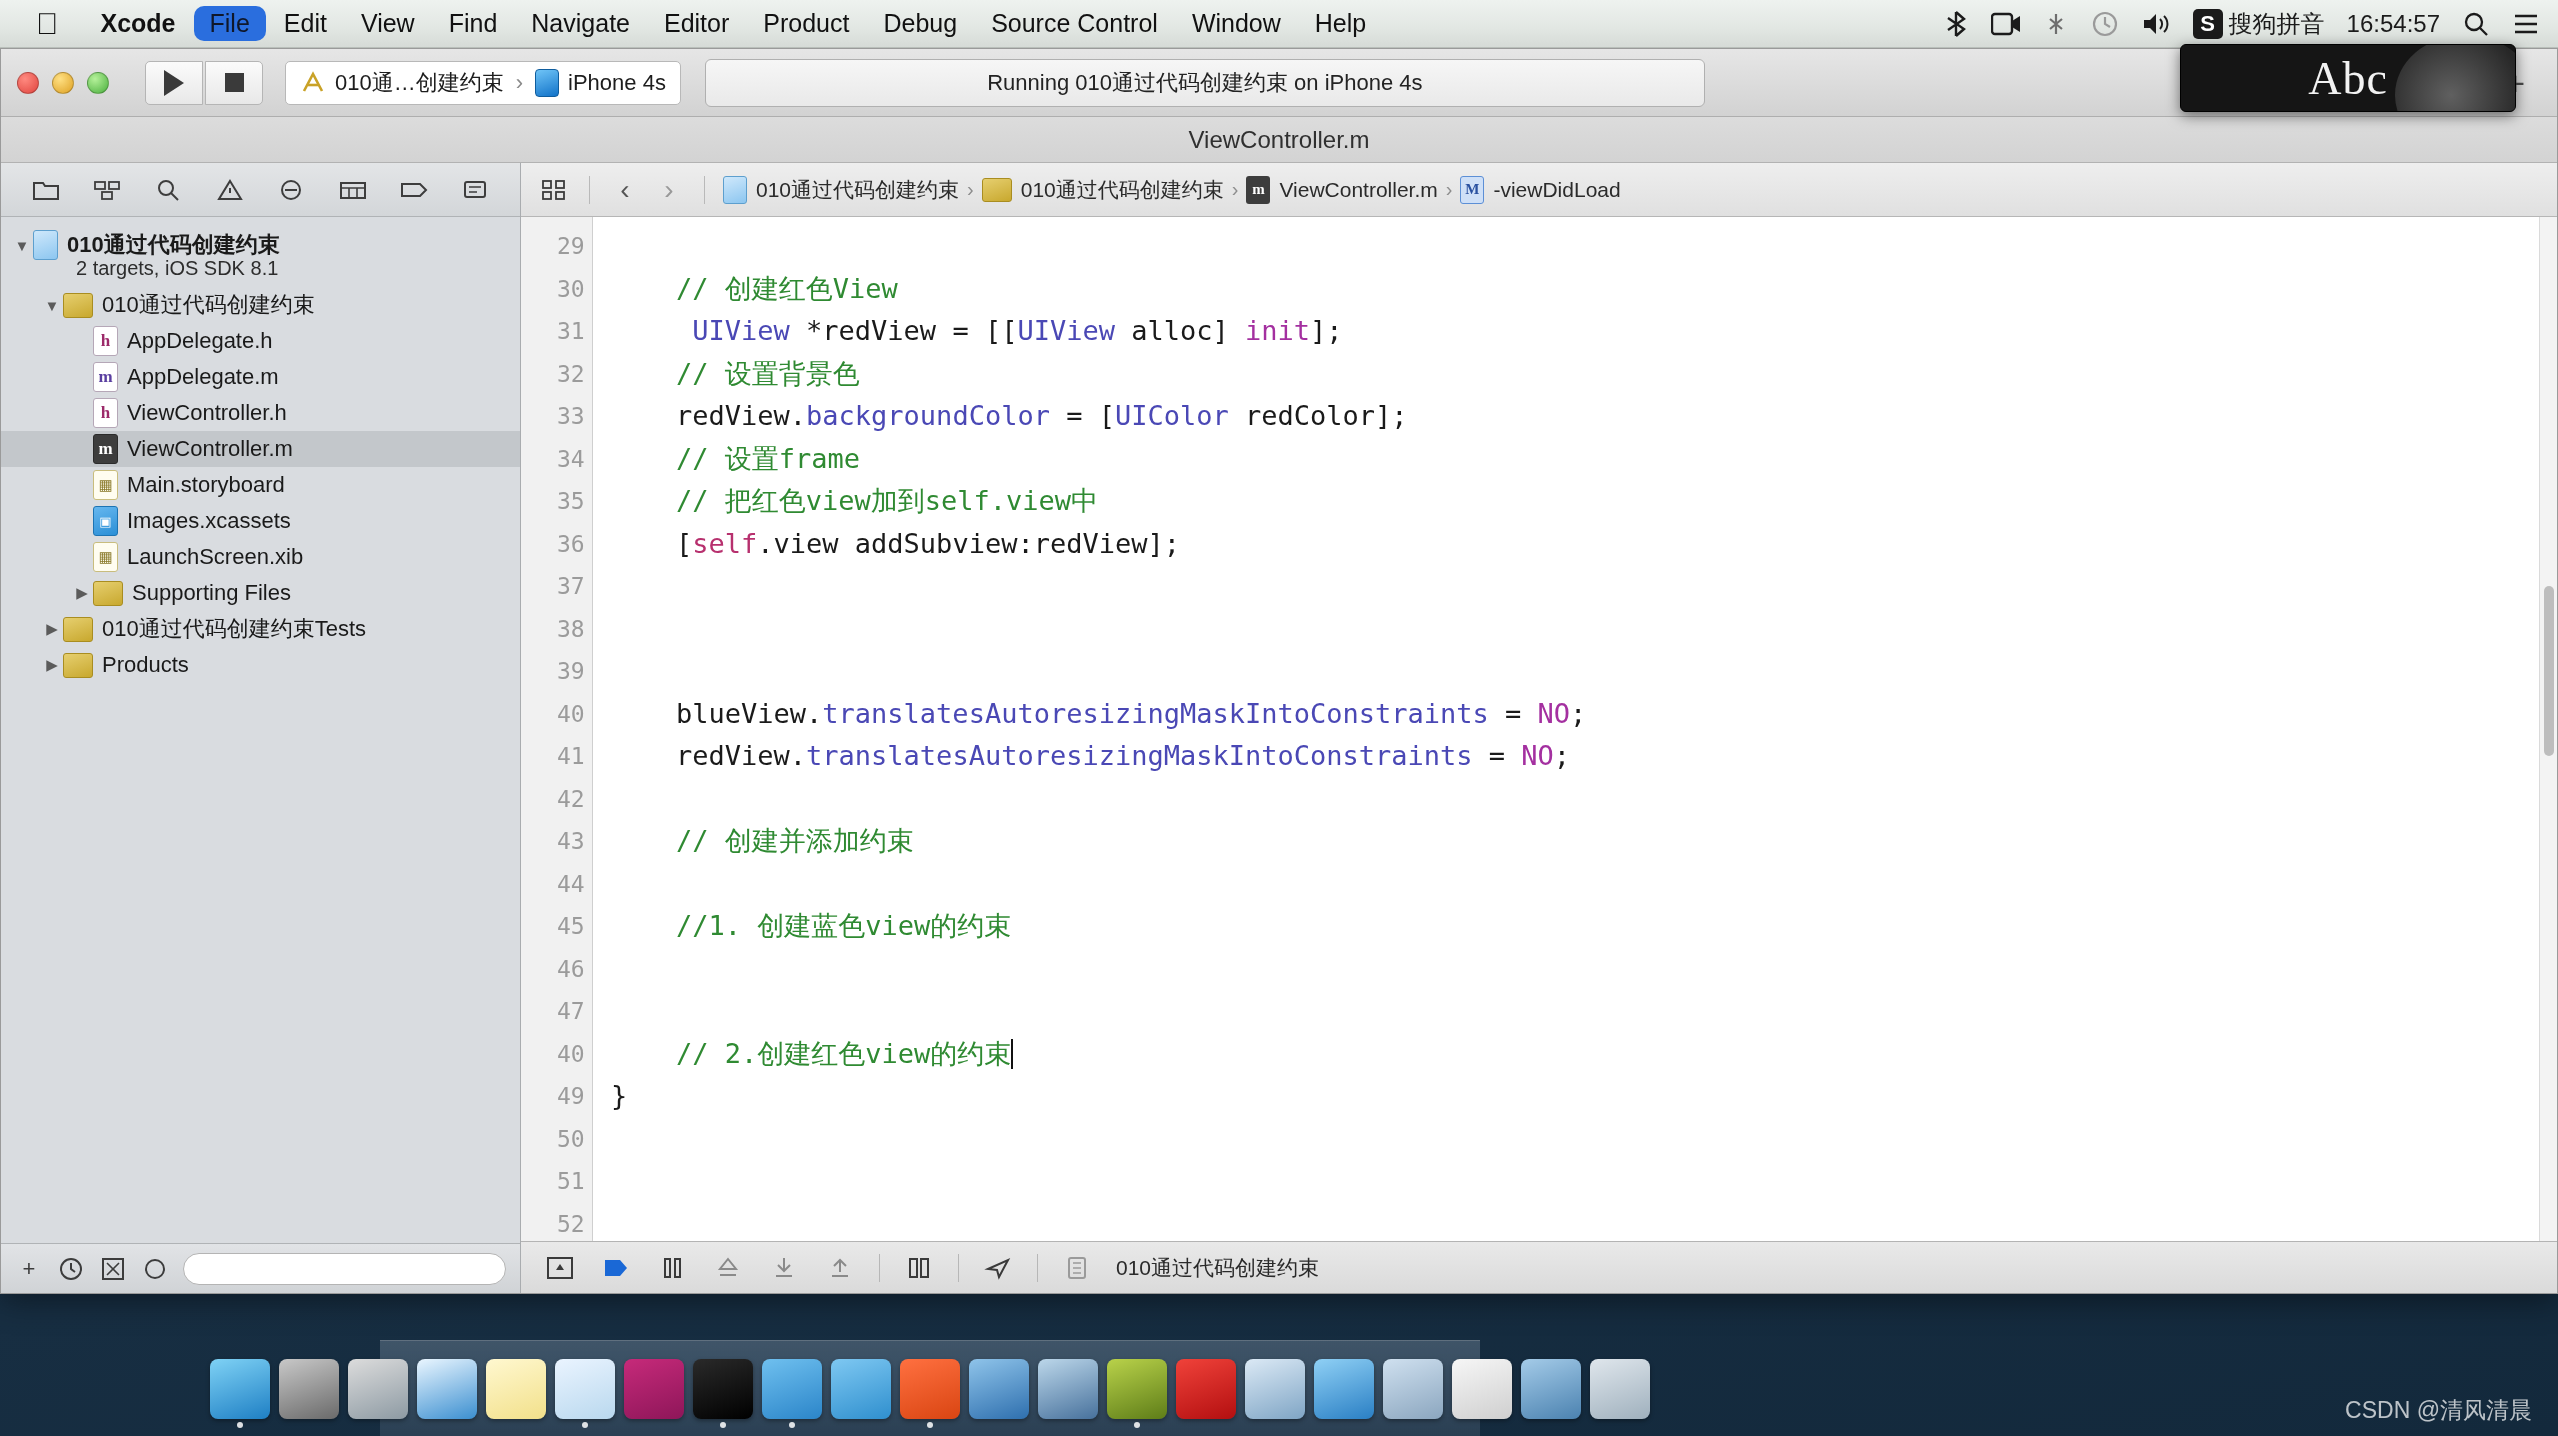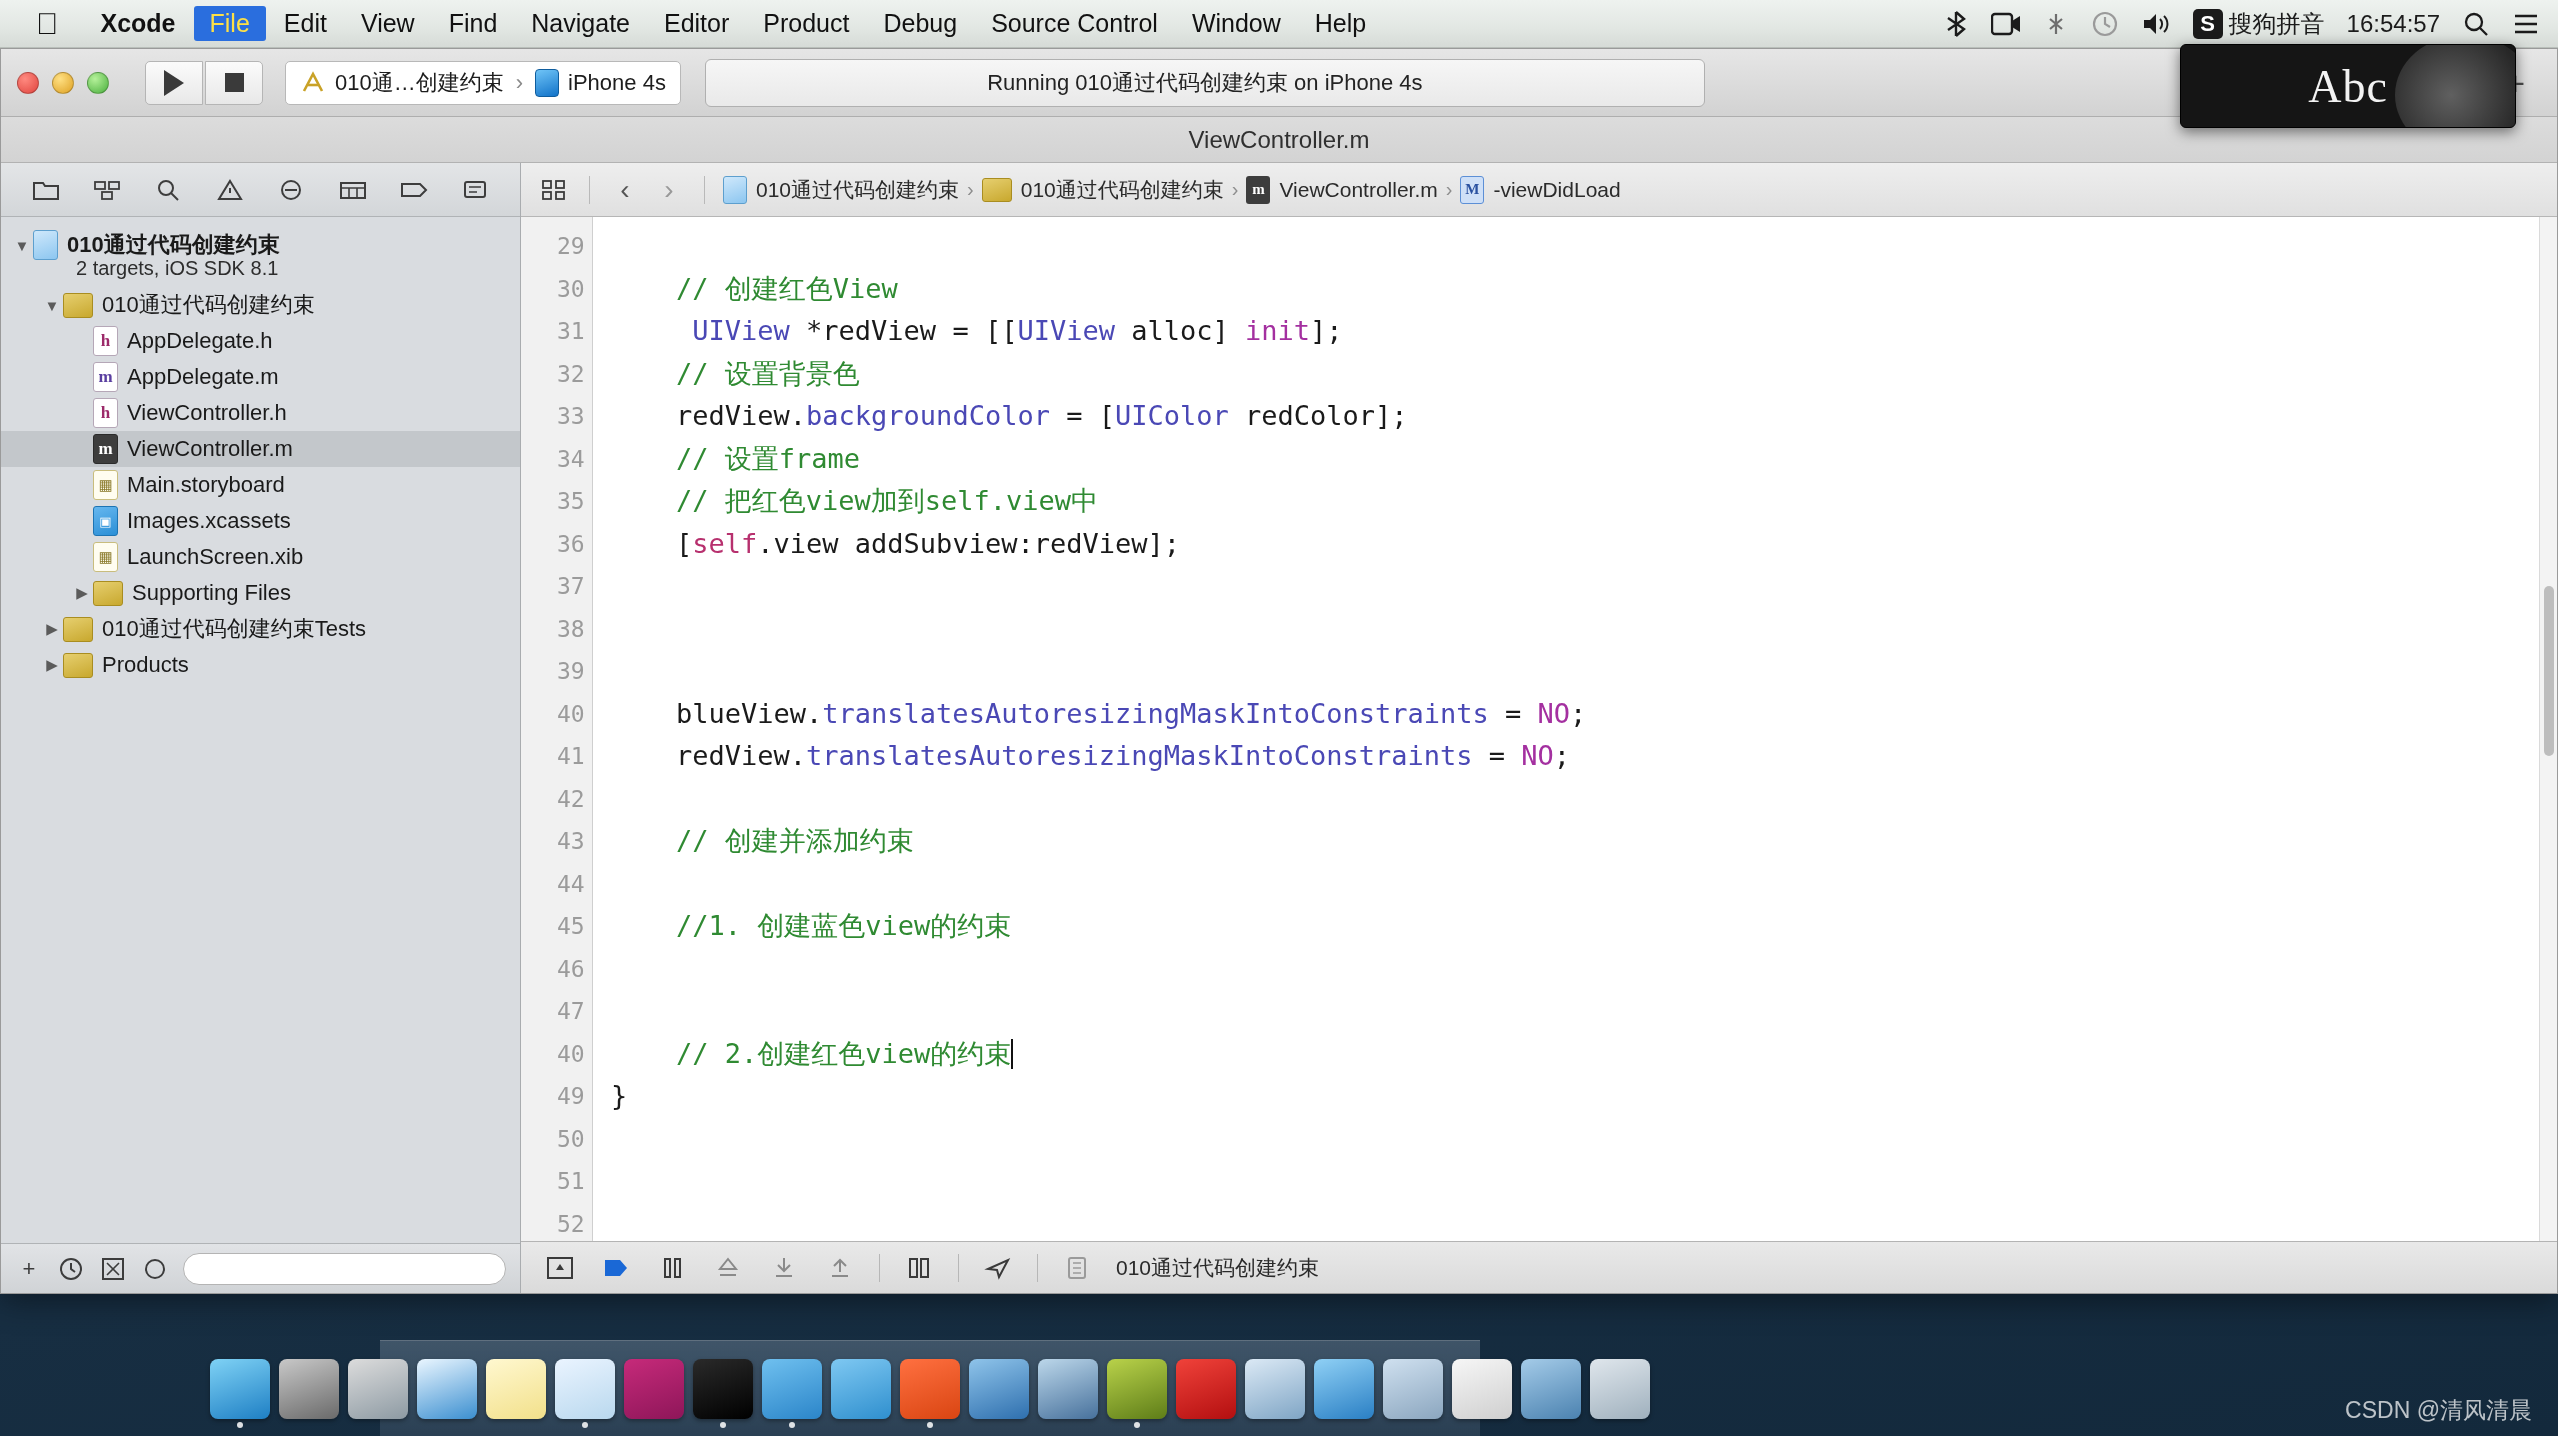--- a/index.html
+++ b/index.html
@@ -26,21 +26,21 @@
     padding: 0 18px;
     z-index: 40;
   }
   #menubar .apple { font-size: 30px; margin: 0 26px 0 18px; line-height: 1; }
   .menu-item {
     padding: 4px 16px; margin-right: 2px; white-space: nowrap;
     line-height: 1.1;
   }
   .menu-item.bold { font-weight: bold; }
   .menu-item.active {
-    background: #2a6ede; color: #fde047; border-radius: 3px;
+    background: #2a6ede; color: #0f172a; border-radius: 10px;
     position: relative;
   }
   #menubar .spacer { flex: 1; }
   .status-item {
     margin-left: 22px; display: flex; align-items: center;
     font-size: 24px; color: #1b1b1b; white-space: nowrap;
   }
   .ime-badge {
     background: #1b1b1b; color: #fff; font-weight: bold;
     width: 30px; height: 30px; border-radius: 5px;
@@ -251,21 +251,21 @@
     height: 52px; flex: none; display: flex; align-items: center; gap: 22px;
     padding: 0 22px; font-size: 21px; color: #2a2a2a;
     background: linear-gradient(to bottom,#e9e9e9,#dadada);
     border-top: 1px solid #b4b4b4;
   }
   .db-ico { width: 34px; height: 32px; display:flex; align-items:center; justify-content:center; }
   .db-sep { width: 1px; height: 28px; background: #b7b7b7; }
 
   
   #cam-overlay {
-    position: absolute; top: 44px; right: 42px; width: 336px; height: 84px;
+    position: absolute; top: 44px; right: 42px; width: 336px; height: 68px;
     background: #151515; border-radius: 6px; z-index: 60;
     display: flex; align-items: center; justify-content: center;
     border: 1px solid #000;
     box-shadow: 0 4px 14px rgba(0,0,0,.5);
     overflow: hidden;
   }
   #cam-overlay .abc {
     color: #f2f2f2; font-size: 46px; font-family: "Liberation Serif", serif; letter-spacing: 1px;
   }
   #cam-overlay .cam-blur {

